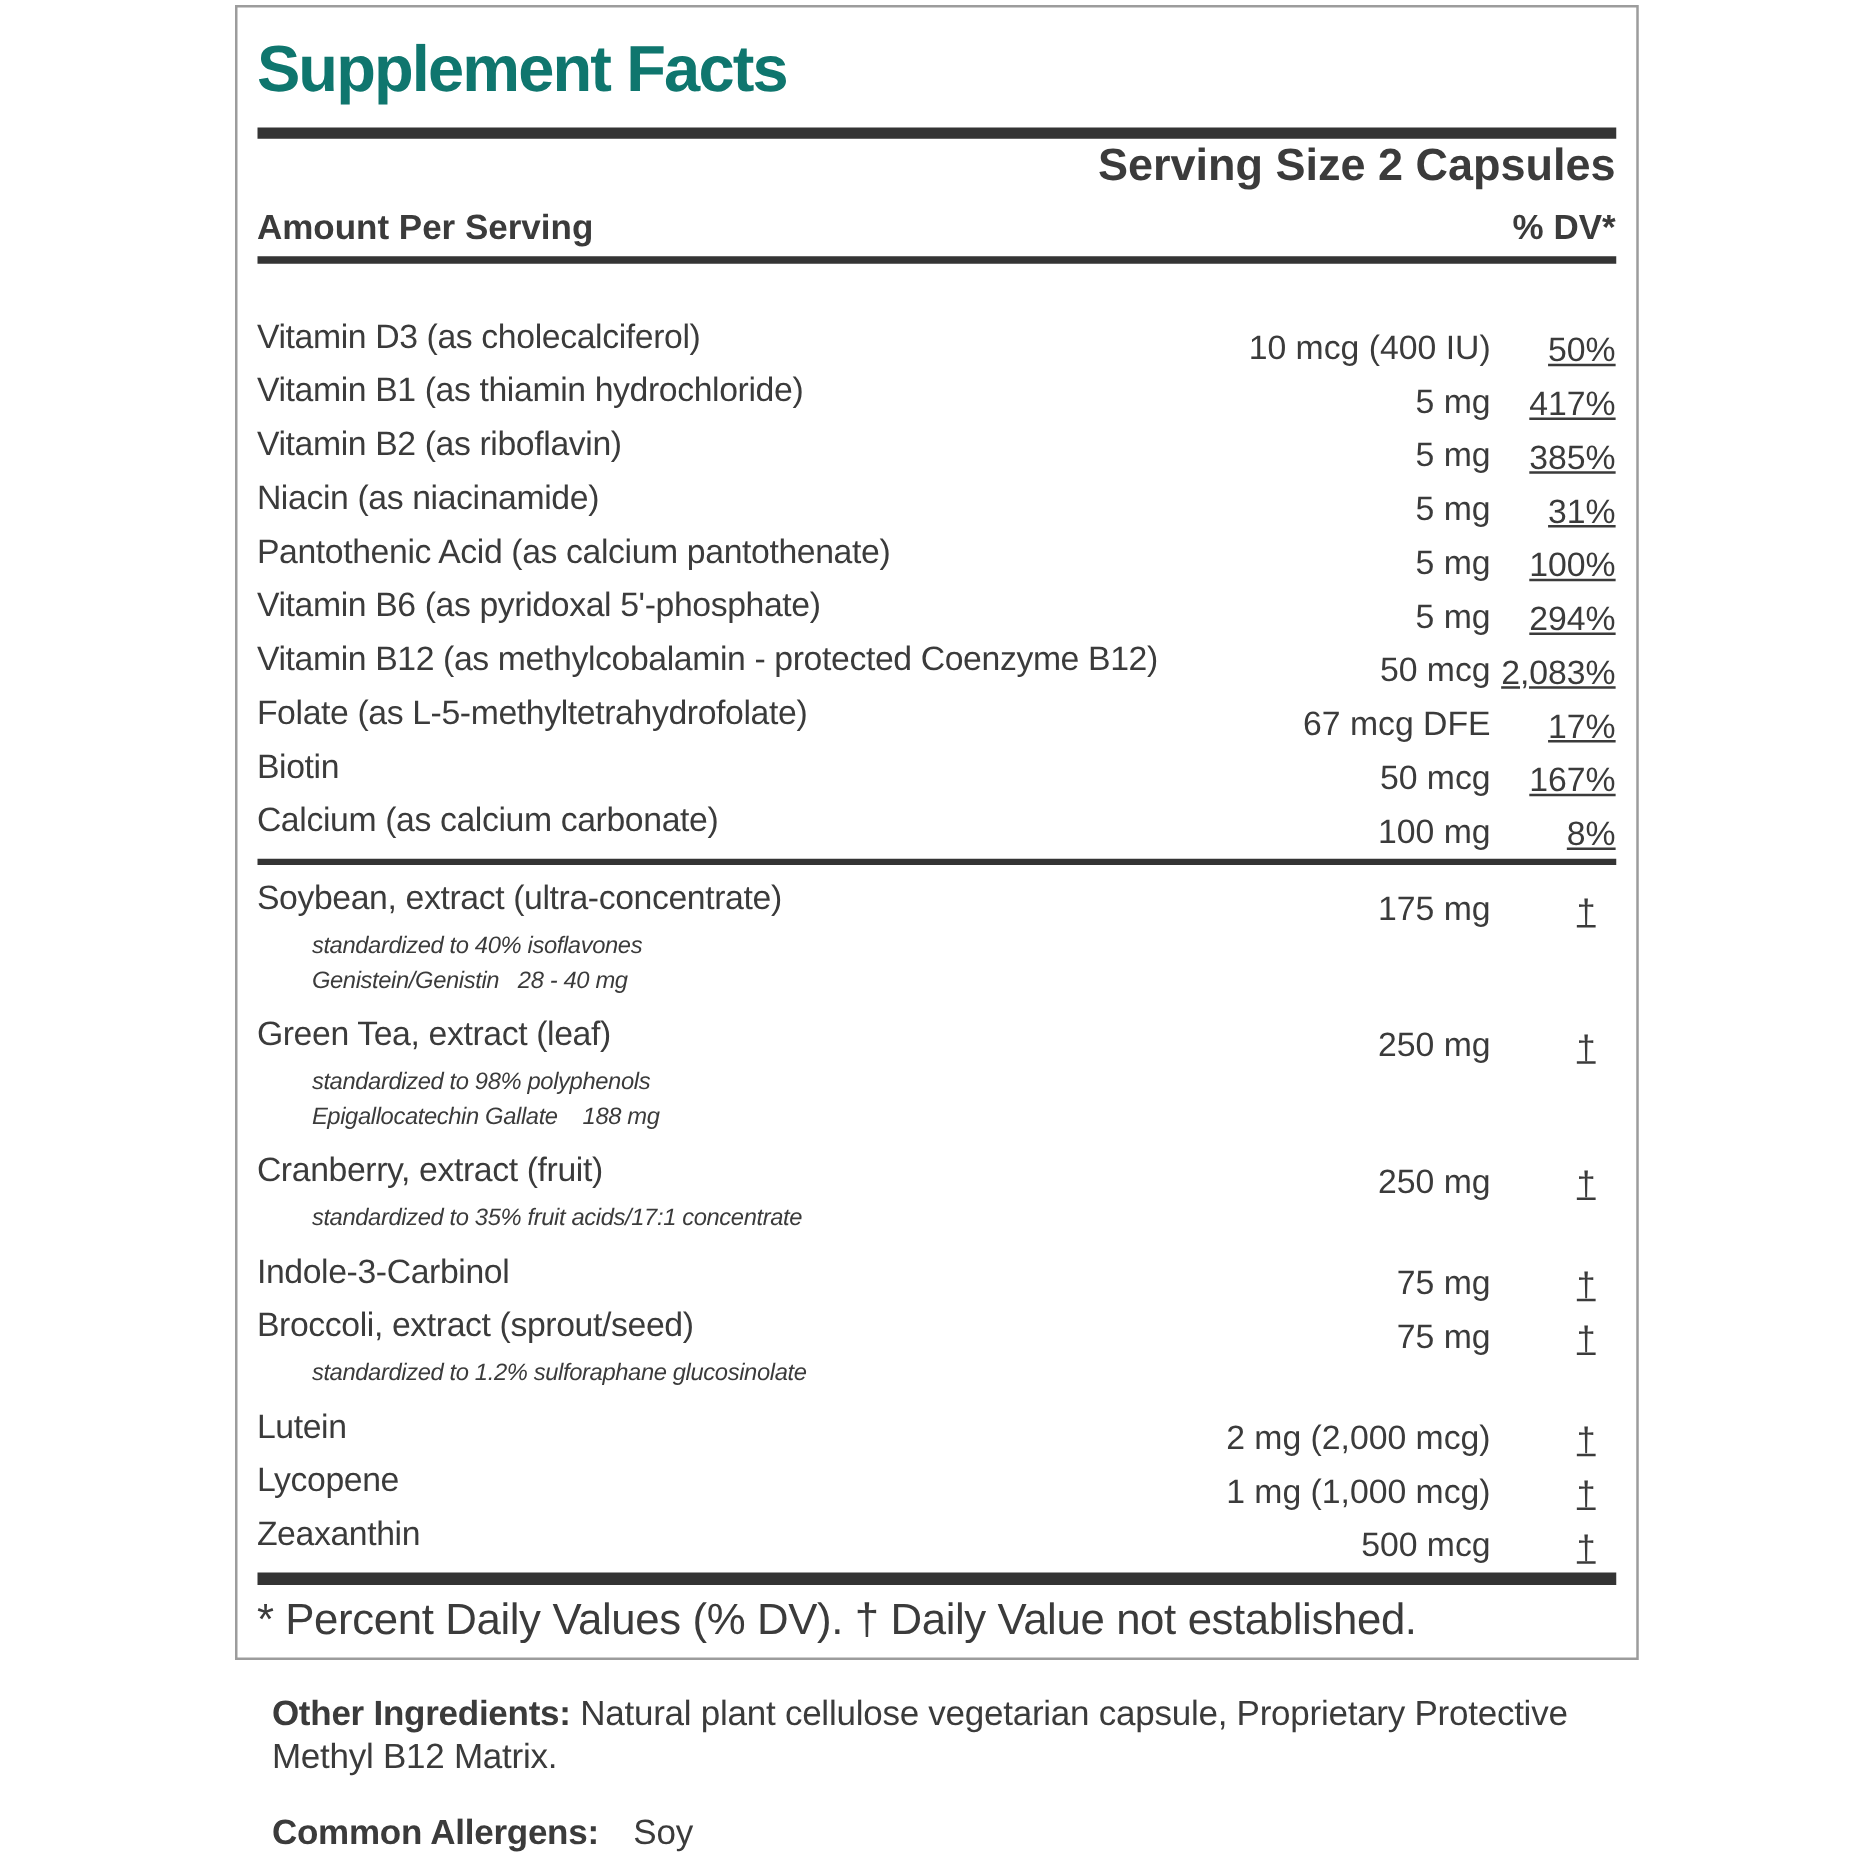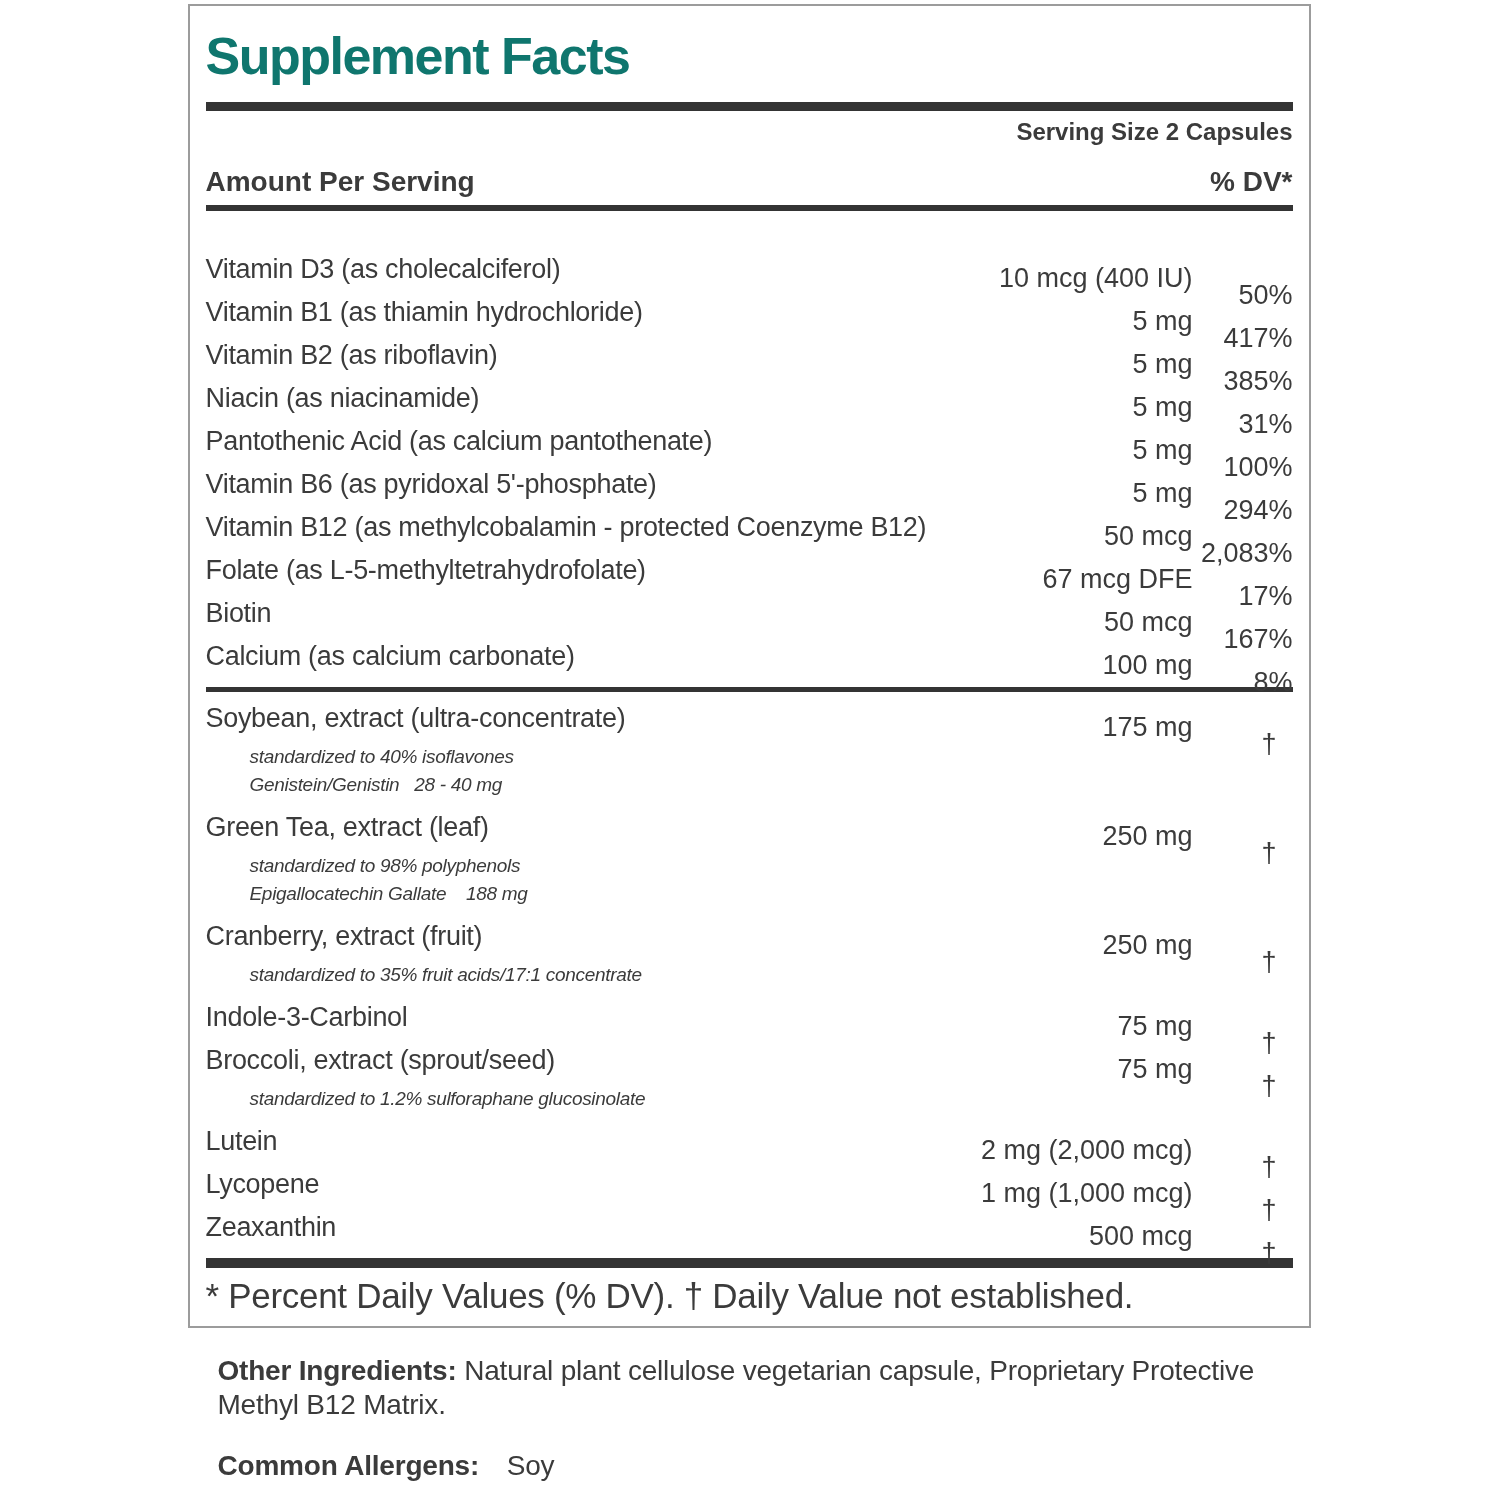--- a/index.html
+++ b/index.html
@@ -26,21 +26,21 @@
     letter-spacing: -1.5px;
     color: #0f766e;
   }
   .bar { background: #343434; }
   .bar-thick  { height: 9px;  margin-top: 18px; }
   .bar-med    { height: 6px;  margin-top: 8px; }
   .bar-bottom { height: 10px; margin-top: 16px; }
 
   .serving {
     margin-top: 6px;
-    font-size: 24px;
+    font-size: 36px;
     line-height: 30px;
     font-weight: bold;
     text-align: right;
   }
   .cols {
     display: flex;
     justify-content: space-between;
     margin-top: 20px;
     font-size: 28px;
     line-height: 30px;
@@ -62,21 +62,21 @@
   }
   .amt {
     margin-left: auto;
     white-space: nowrap;
     position: relative; top: 9px;
   }
   .dv {
     flex: 0 0 100px;
     text-align: right;
     white-space: nowrap;
-    position: relative; top: 26px;
+    position: relative; top: 11px; text-decoration: underline;
   }
   .dv.dagger { padding-right: 16px; }
 
   .sub {
     margin-left: 44px;
     line-height: 28px;
     font-size: 19px;
     letter-spacing: -0.3px;
     white-space: pre-wrap;
     font-style: italic;

